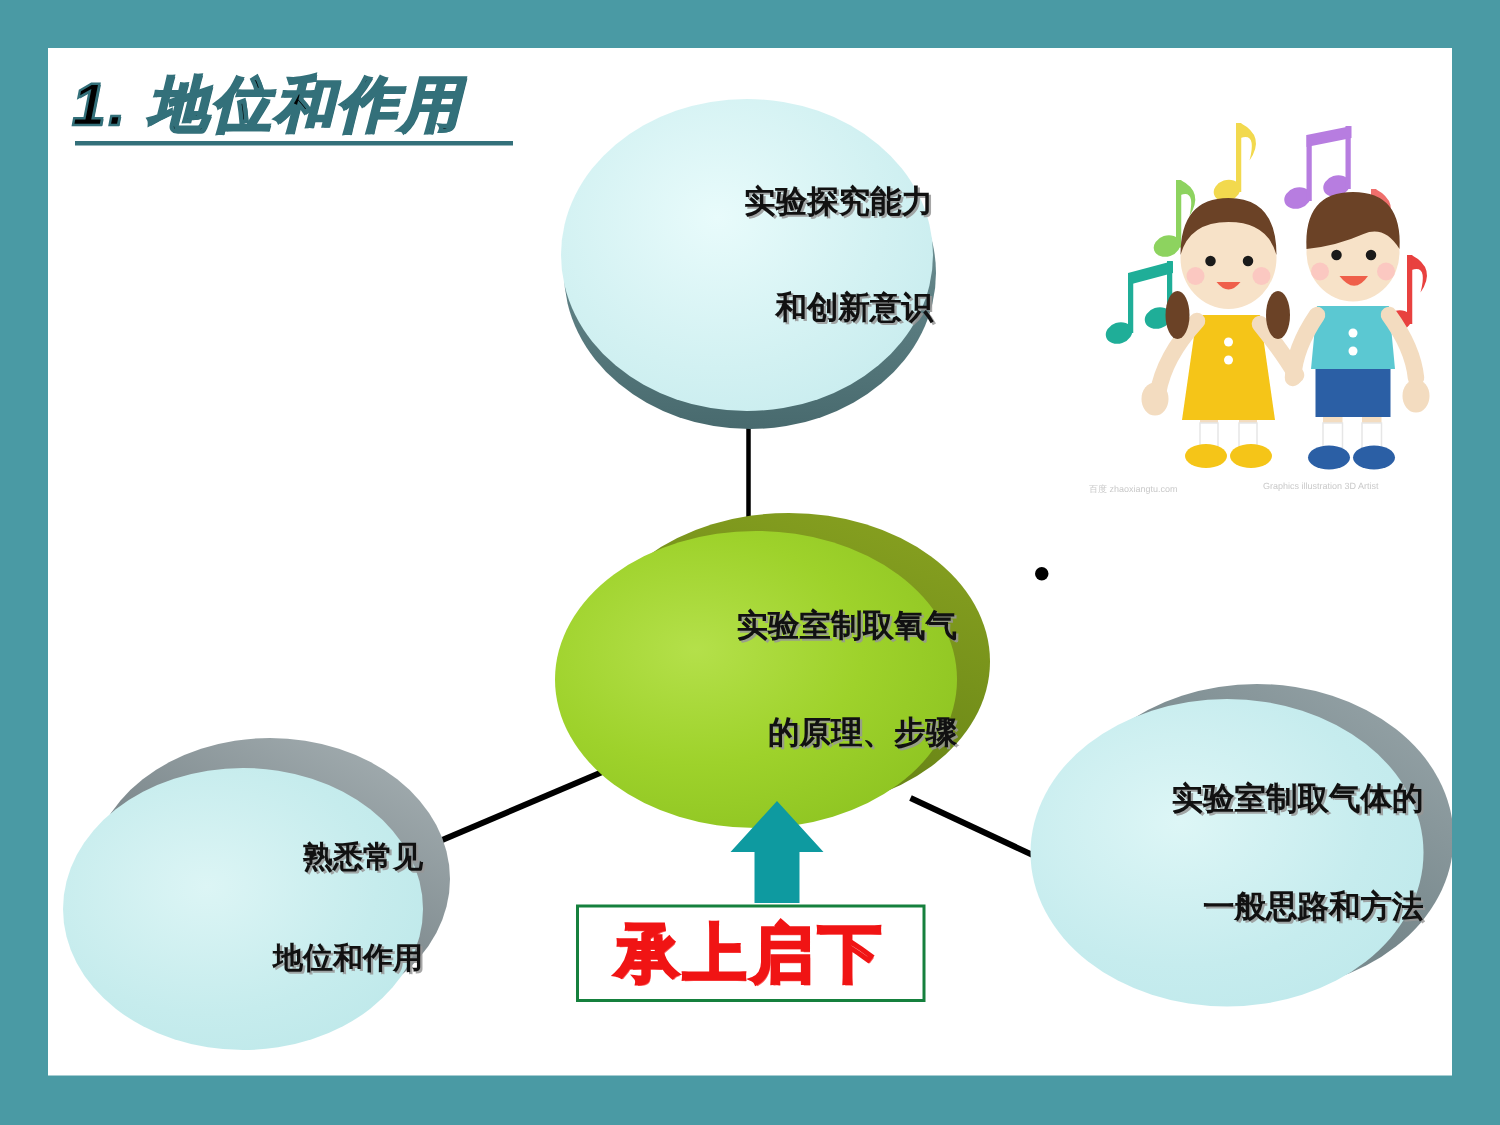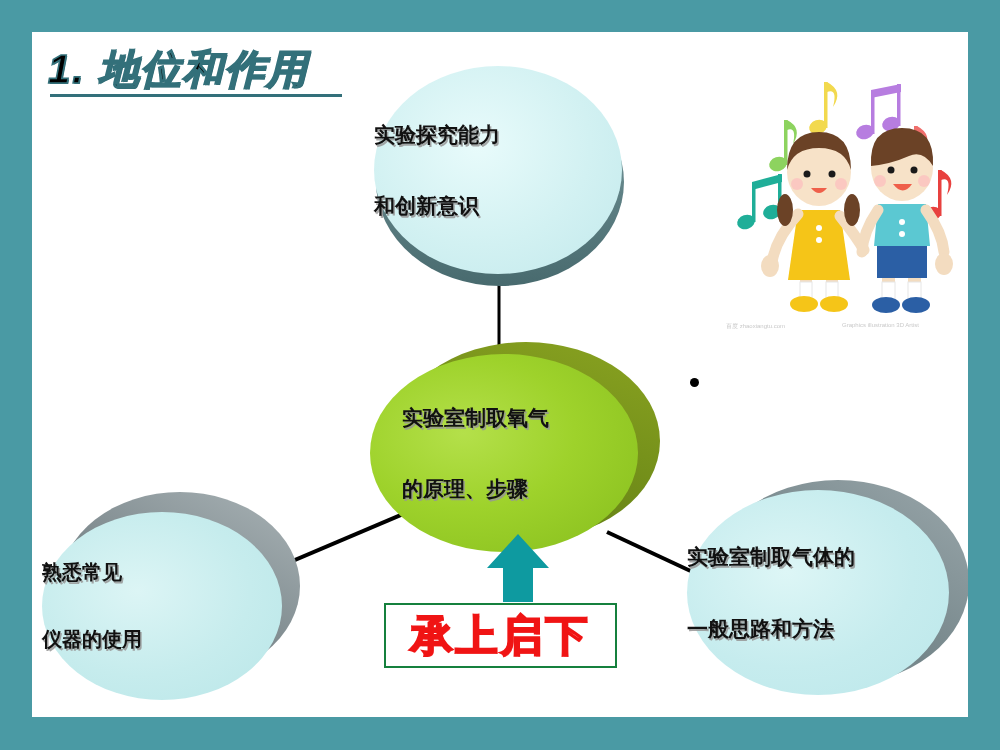--- a/index.html
+++ b/index.html
@@ -44,21 +44,21 @@
   .node{position:absolute;}
   .node .rim{
     position:absolute;
     border-radius:50%;
   }
   .node .face{
     position:absolute;
     border-radius:50%;
     display:flex;
     flex-direction:column;
-    align-items:flex-start;
+    align-items:flex-end;
     justify-content:center;
     text-align:center;
     gap:40px;
   }
   .node .face span{
     display:block;
     color:#111;
     font-weight:bold;
     text-shadow:1.5px 1.5px 0 rgba(150,150,150,.85);
     line-height:1.5;
@@ -83,21 +83,21 @@
 
   
   #node-bl{left:10px;top:460px;width:260px;height:200px;}
   #node-bl .rim{left:18px;top:0px;width:240px;height:188px;
     background:linear-gradient(210deg,#a9b3b6 0%,#7d898d 55%,#9fb4b6 100%);}
   #node-bl .face{left:0px;top:20px;width:240px;height:188px;
     background:radial-gradient(ellipse at 40% 42%,#dcf5f5 0%,#c6eced 55%,#b9e6e8 100%);}
   #node-bl .face span{font-size:20px;line-height:1.35;}
 
   
-  #node-br{left:655px;top:448px;width:285px;height:220px;}
+  #node-br{left:655px;top:424px;width:285px;height:220px;}
   #node-br .rim{left:20px;top:0px;width:262px;height:205px;
     background:linear-gradient(215deg,#9aa7ab 0%,#75868a 55%,#a6bec0 100%);}
   #node-br .face{left:0px;top:10px;width:262px;height:205px;
     background:radial-gradient(ellipse at 38% 40%,#ddf6f6 0%,#c6ecee 55%,#bbe7ea 100%);}
   #node-br .face span{font-size:21px;}
 
   
   #arrow{position:absolute;left:451px;top:500px;width:70px;height:72px;}
 
   
@@ -161,21 +161,21 @@
     <div class="face">
       <span>实验室制取氧气</span>
       <span>的原理、步骤</span>
     </div>
   </div>
 
   <div class="node" id="node-bl">
     <div class="rim"></div>
     <div class="face">
       <span>熟悉常见</span>
-      <span>仪器的使用</span>
+      <span>地位和作用</span>
     </div>
   </div>
 
   <div class="node" id="node-br">
     <div class="rim"></div>
     <div class="face">
       <span>实验室制取气体的</span>
       <span>一般思路和方法</span>
     </div>
   </div>

